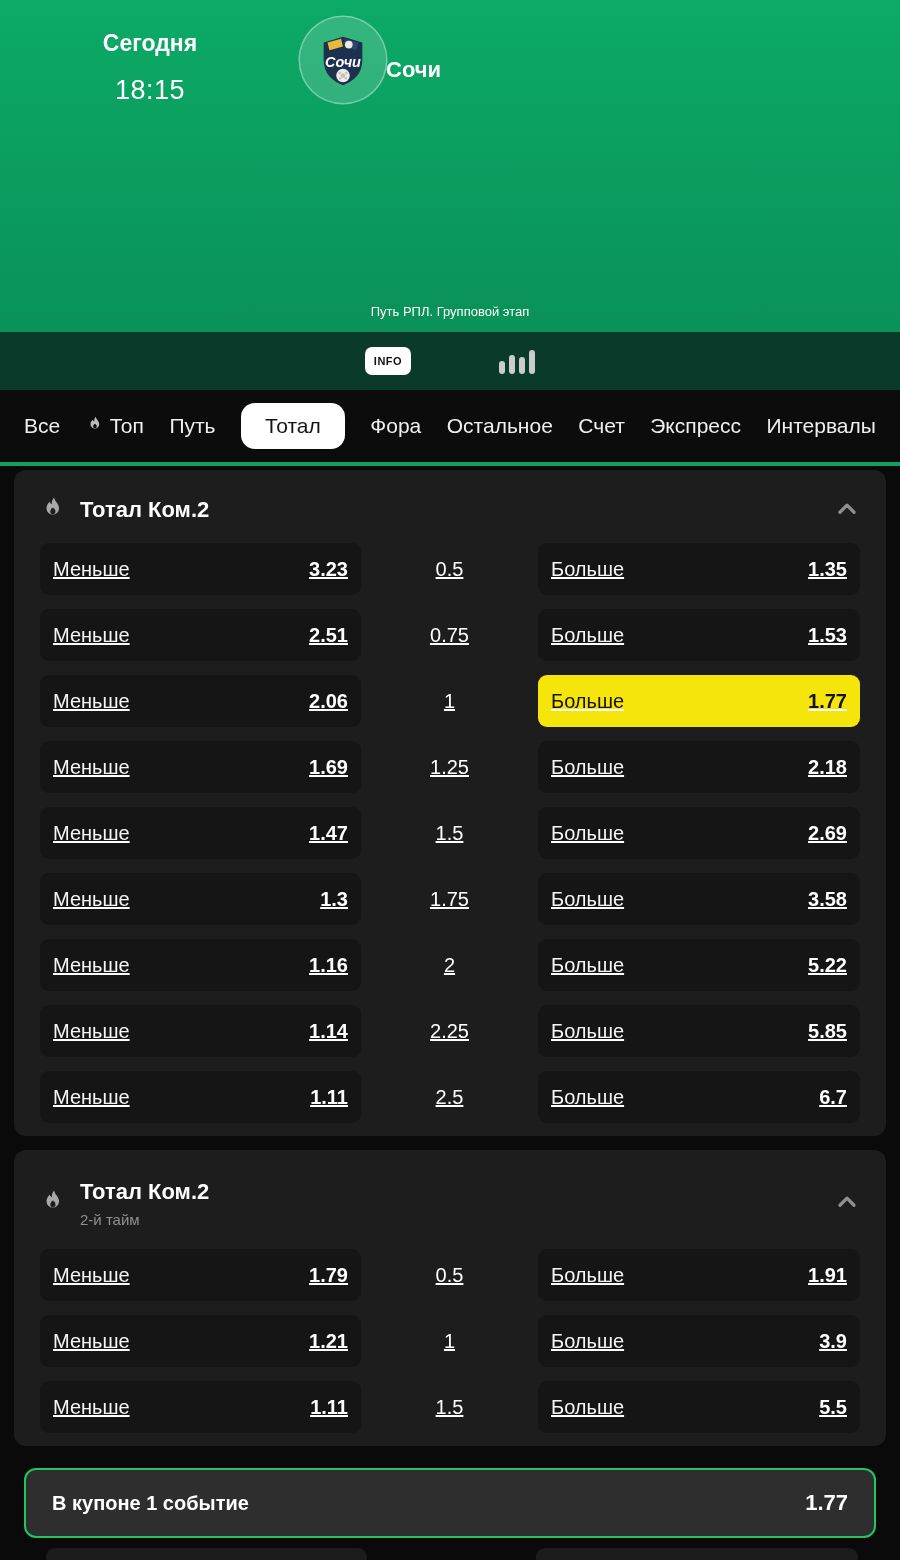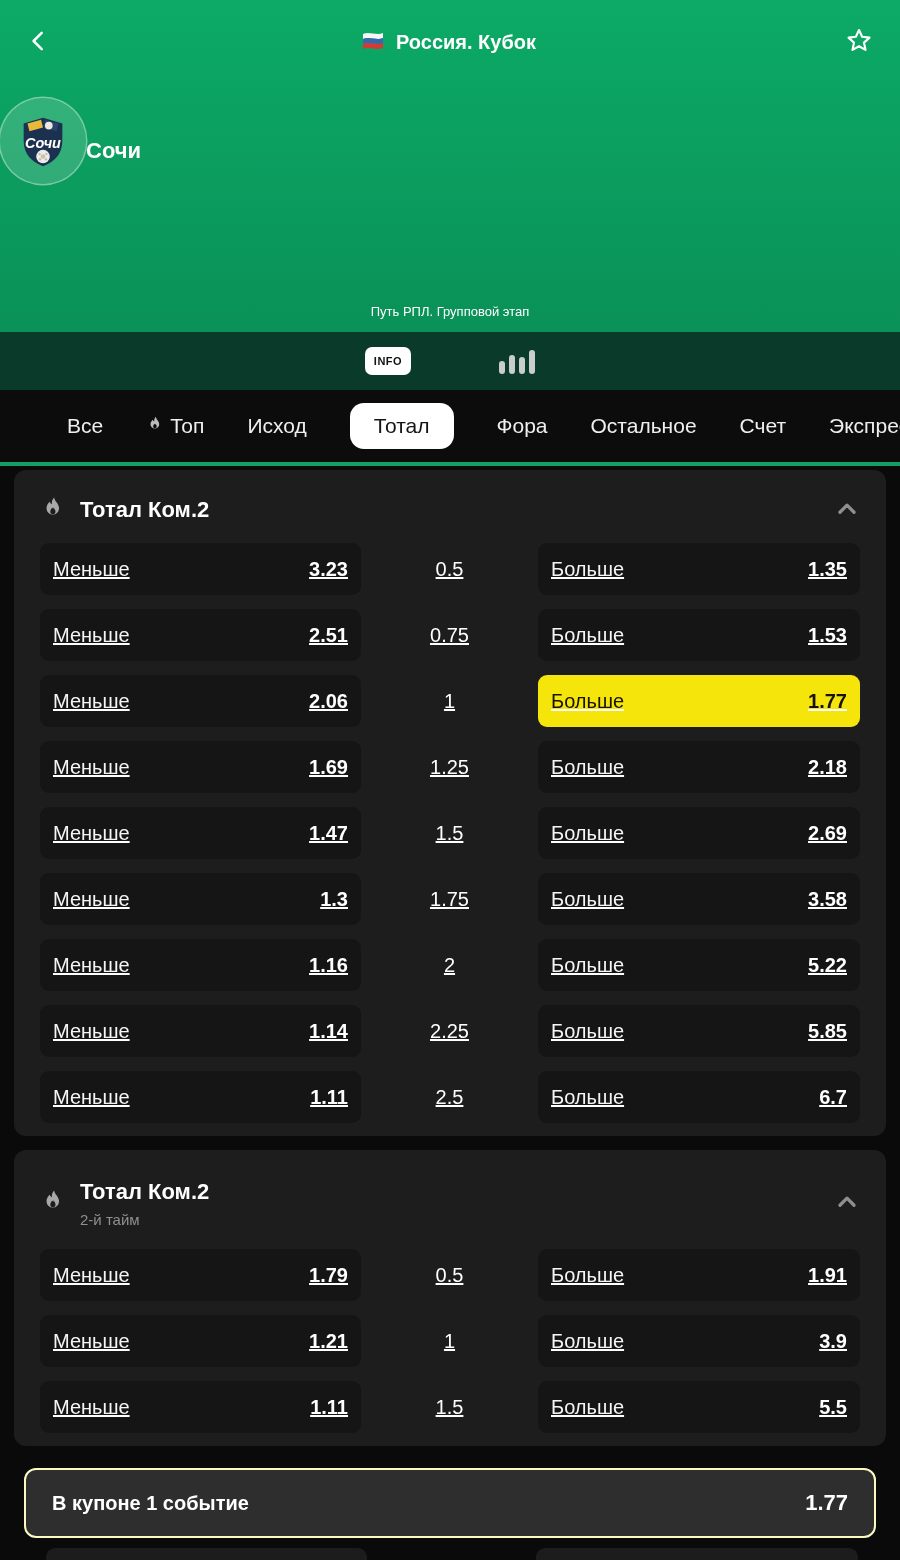--- a/index.html
+++ b/index.html
@@ -30,21 +30,21 @@
     border-radius:7px; padding:8px 9px; border:none; cursor:pointer; }
   .stats-icon { display:flex; align-items:flex-end; gap:4px; background:none; border:none; cursor:pointer; height:26px; }
   .stats-icon i { display:block; width:6px; border-radius:3px; background:#C9CECB; }
   .stats-icon i:nth-child(1){height:13px;} .stats-icon i:nth-child(2){height:19px;}
   .stats-icon i:nth-child(3){height:17px;} .stats-icon i:nth-child(4){height:24px;}
 
   
   .tabs { height:72px; background:#0C0C0C; display:flex; align-items:center;
     justify-content:space-between; padding:0 24px; }
   .tab { background:none; border:none; color:#EFEFEF; font-size:21px; font-weight:500;
-    font-family:inherit; display:flex; align-items:center; gap:6px; cursor:pointer; white-space:nowrap;margin-left:43px; }
+    font-family:inherit; display:flex; align-items:center; gap:6px; cursor:pointer; white-space:nowrap; }
   .tab.active { background:#fff; color:#141414; border-radius:14px; padding:11px 24px; font-weight:500; }
   .tabs-underline { height:4px; background:#10A264; }
 
   
   .card { background:#1D1D1D; border-radius:12px; margin:0 14px; padding:0 26px 6px; }
   .card.first { margin-top:4px; }
   .card.second { margin-top:14px; }
   .sec-header { display:flex; align-items:center; min-height:66px; padding-top:14px; gap:14px; }
   .card.second .sec-header { min-height:92px; }
   .sec-titles { display:flex; flex-direction:column; }
@@ -57,63 +57,41 @@
   .bet-btn { height:52px; background:#151515; border:none; border-radius:9px; cursor:pointer;
     display:flex; align-items:center; justify-content:space-between; padding:0 13px;
     font-family:inherit; color:#fff; }
   .bet-label { font-size:20px; font-weight:400; color:#F5F5F5; }
   .bet-odd { font-size:20px; font-weight:bold; }
   .bet-line { text-align:center; font-size:20px; color:#fff; }
   .bet-btn.selected { background:#F5E50B; }
   .bet-btn.selected .bet-label, .bet-btn.selected .bet-odd { color:#161300; }
 
   
-  .coupon { margin:22px 24px 0; height:70px; background:#2E2E2E; border:2px solid #fef9c3;
+  .coupon { margin:22px 24px 0; height:70px; background:#2E2E2E; border:2px solid #22c55e;
     border-radius:12px; display:flex; align-items:center; justify-content:space-between;
     padding:0 26px; cursor:pointer; font-family:inherit; color:#fff; width:852px; }
   .coupon-label { font-size:20px; font-weight:bold; }
   .coupon-value { font-size:22px; font-weight:bold; }
 
   
   .peek-row { position:relative; height:12px; margin-top:10px; overflow:hidden; }
   .peek-row .stub { position:absolute; top:0; height:24px; background:#1C1C1C; border-radius:9px 9px 0 0; }
   .stub.l { left:46px; width:321px; } .stub.r { left:536px; width:322px; }
 </style>
 </head>
 <body>
 
 <div class="hero">
-  <div class="topbar">
-    <button class="icon-btn">
-      <span>
-        <svg width="26" height="26" viewBox="0 0 24 24">
-            <path d="M14.5 4.5 L7 12 L14.5 19.5" fill="none" stroke="#fff" stroke-width="2.3" stroke-linecap="round" stroke-linejoin="round"></path>
-          </svg>
-      </span>
-    </button>
-    <div class="topbar-title">
-      <span>
-        <svg width="26" height="20" viewBox="0 0 26 20">
-          <path d="M3 4 C9 1,17 6,23 3 L23 8 C17 11,9 6,3 9 Z" fill="#F4F6F8"></path>
-          <path d="M3 9 C9 6,17 11,23 8 L23 13 C17 16,9 11,3 14 Z" fill="#3A66AD"></path>
-          <path d="M3 14 C9 11,17 16,23 13 L23 18 C17 21,9 16,3 19 Z" fill="#D23B33"></path>
-        </svg>
-      </span>
-      <span>Россия. Кубок</span>
+
+  <div class="teams">
+    <div class="when">
+      <div class="when-date">Сегодня</div>
+      <div class="when-time">18:15</div>
     </div>
-    <button class="icon-btn">
-      <span>
-        <svg width="30" height="30" viewBox="0 0 24 24">
-            <path d="M12 3.2 l2.5 5.4 5.9.7 -4.4 4 1.2 5.8 -5.2-2.9 -5.2 2.9 1.2-5.8 -4.4-4 5.9-.7 z" fill="none" stroke="#fff" stroke-width="1.7" stroke-linejoin="round"></path>
-          </svg>
-      </span>
-    </button>
-  </div>
-
-  <div class="teams">
     <div class="team">
       <div class="team-logo">
         <svg width="58" height="58" viewBox="0 0 60 60">
           <path d="M30 6 L50 12 V30 C50 44 41 52 30 56 C19 52 10 44 10 30 V12 Z" fill="#1C3050"></path>
           <path d="M14 12 L28 8 L30 16 L16 20 Z" fill="#E8B93B"></path>
           <path d="M32 8 L46 12 L44 20 L31 16 Z" fill="#2A4470"></path>
           <circle cx="36" cy="14" r="4" fill="#EDE9DD"></circle>
           <text x="30" y="37" font-size="15" font-weight="bold" font-style="italic" fill="#fff" text-anchor="middle" font-family="Liberation Sans, sans-serif">Сочи</text>
           <circle cx="30" cy="46" r="7" fill="#ECECEC"></circle>
           <circle cx="30" cy="46" r="2.4" fill="#C8C2A8"></circle>
@@ -147,21 +125,21 @@
   <button class="tab">
     <span>
       <svg width="18" height="22" viewBox="0 0 24 24">
           <path d="M13.1 2.2c.3 3.6 4.5 5.6 4.5 10a5.8 5.8 0 0 1-11.6 0c0-2.7 1.5-4.4 2.9-6 .5 1 1 1.7 2.2 2.3-.5-2.3.2-4.6 2-6.3z" fill="#B9BCBA"></path>
           <path d="M12.4 11.4c.8 1.5 1.9 2.3 1.9 3.9a2.4 2.4 0 0 1-4.8 0c0-1.5 1.1-2.4 1.6-3.7.4.5.8.9 1.3 1.2z" fill="#0C0C0C"></path>
         </svg>
     </span>
     <span>Топ</span>
   </button>
   <button class="tab">
-      <span>Исход</span>
+      <span>Путь</span>
     </button>
   <button class="tab active">
       <span>Тотал</span>
     </button>
   <button class="tab">
       <span>Фора</span>
     </button>
   <button class="tab">
       <span>Остальное</span>
     </button>

